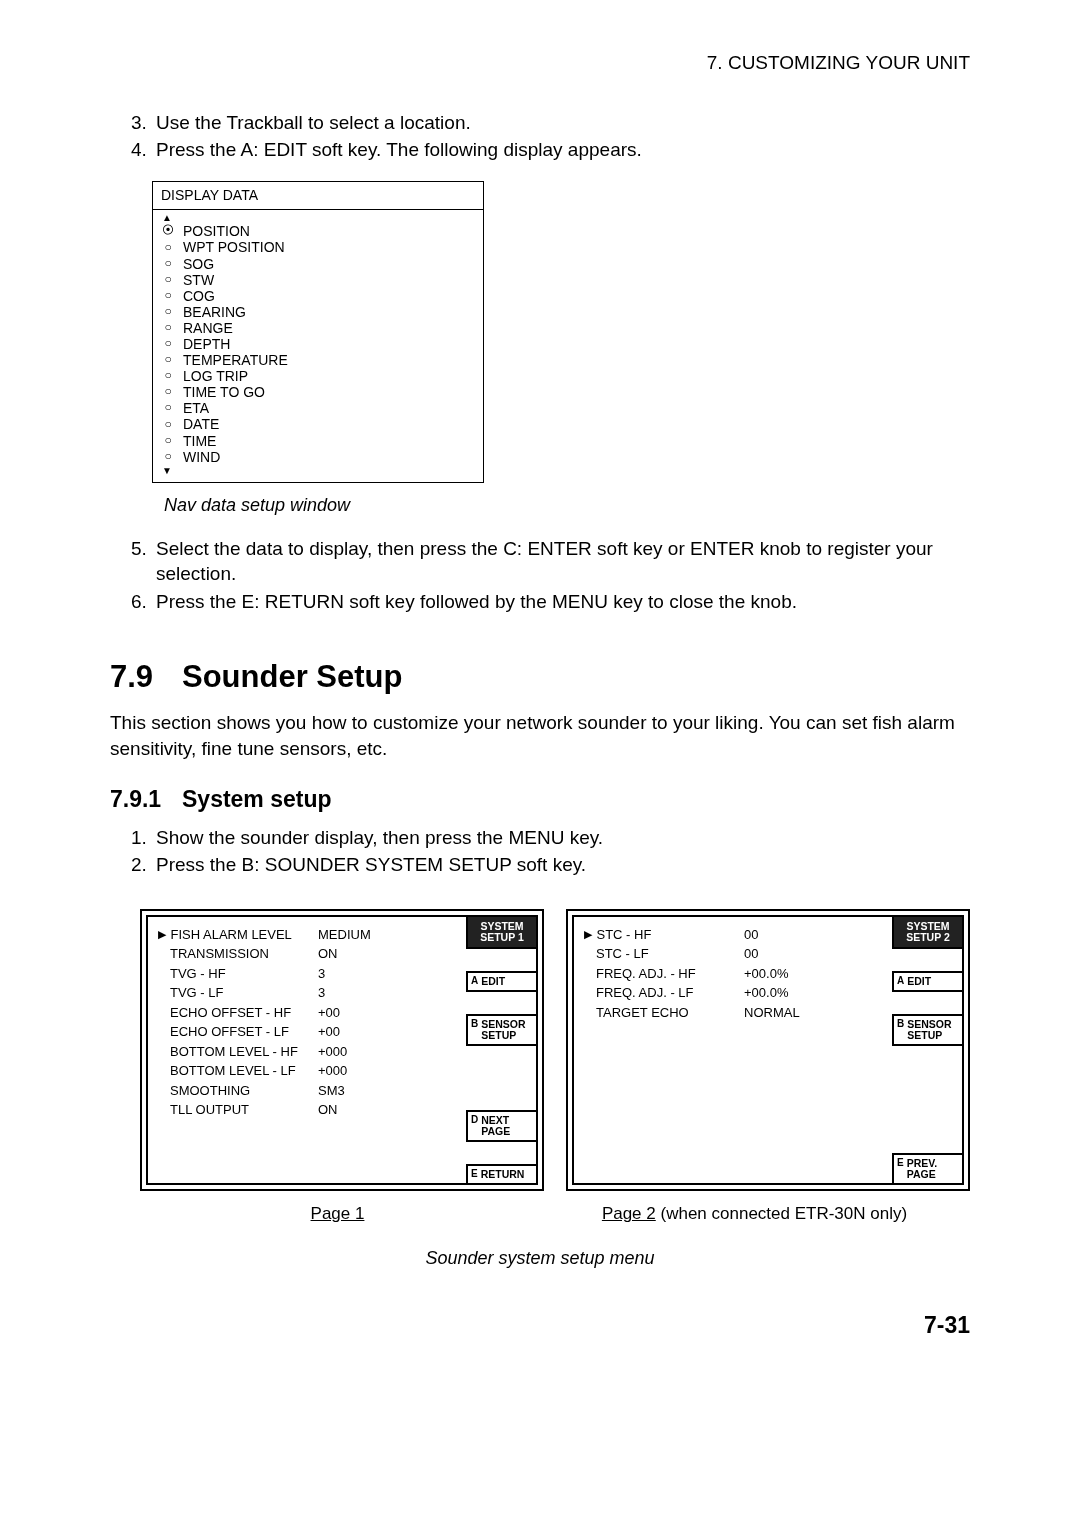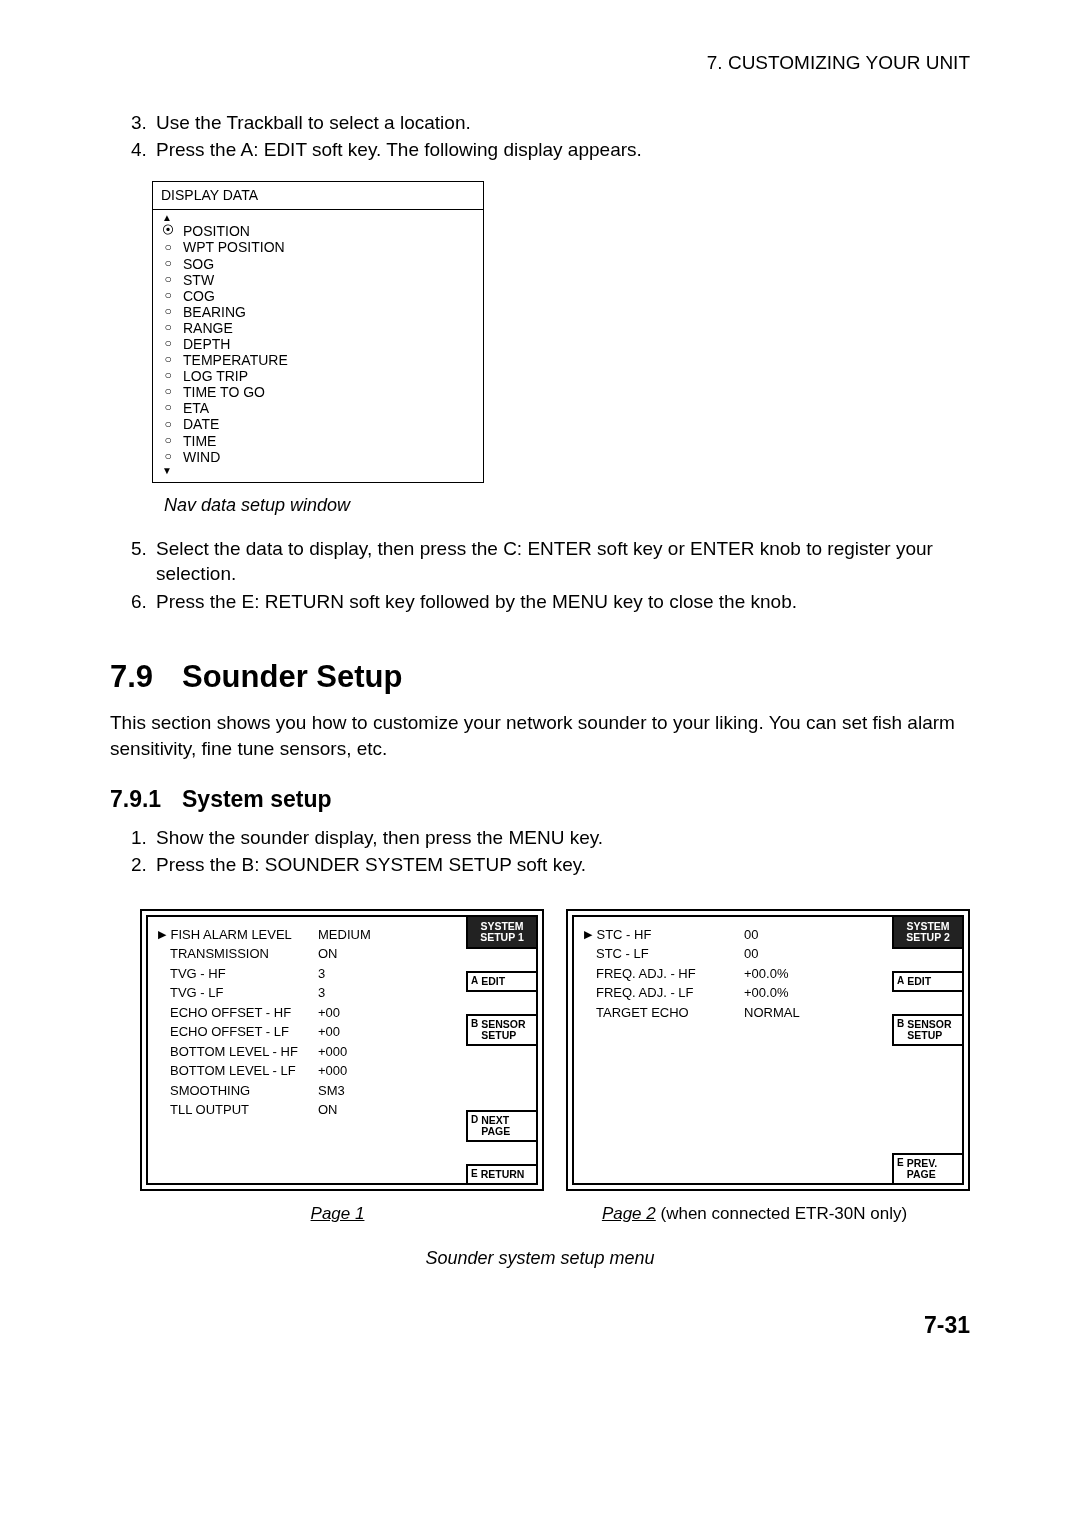--- a/index.html
+++ b/index.html
@@ -147,21 +147,20 @@
     margin: 12px 0 4px 30px;
     display: flex;
     gap: 22px;
   }
   .page-labels .lab {
     width: 395px;
     text-align: center;
     font-size: 17px;
   }
   .page-labels .lab .pl {
-    font-style: italic;
     text-decoration: underline;
     margin-top: 16px;
   }
   .center-caption {
     text-align: center;
     font-style: italic;
     font-size: 18px;
     margin: 20px 0 40px 0;
   }
   .footer {

